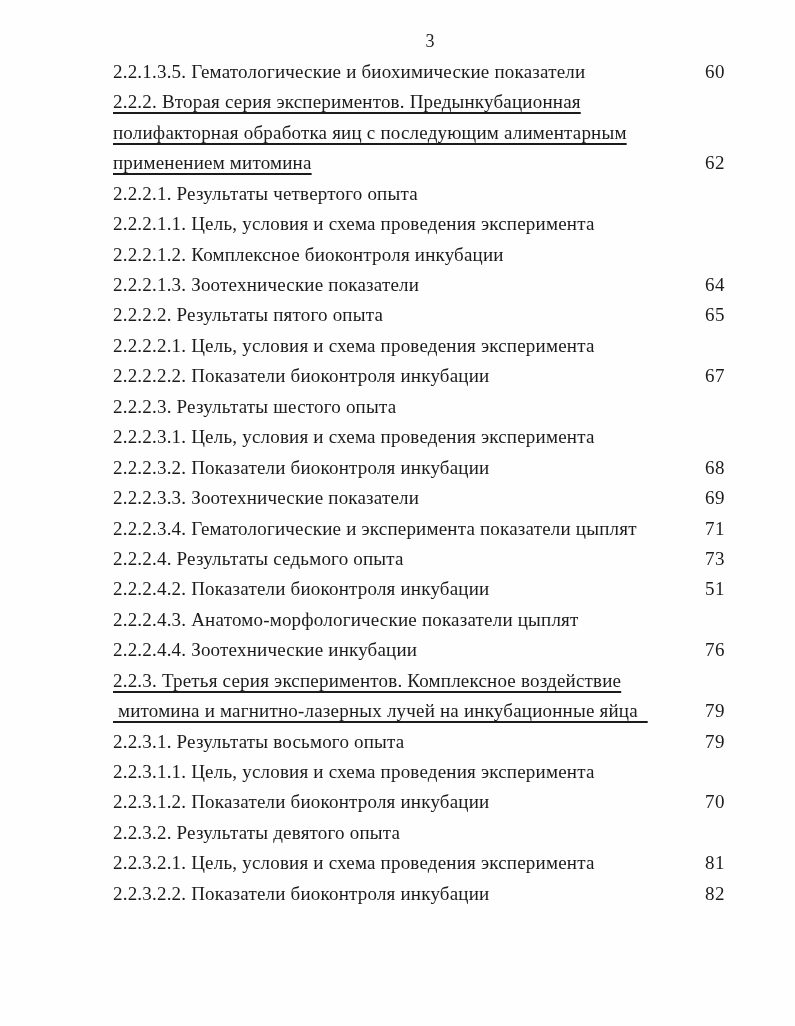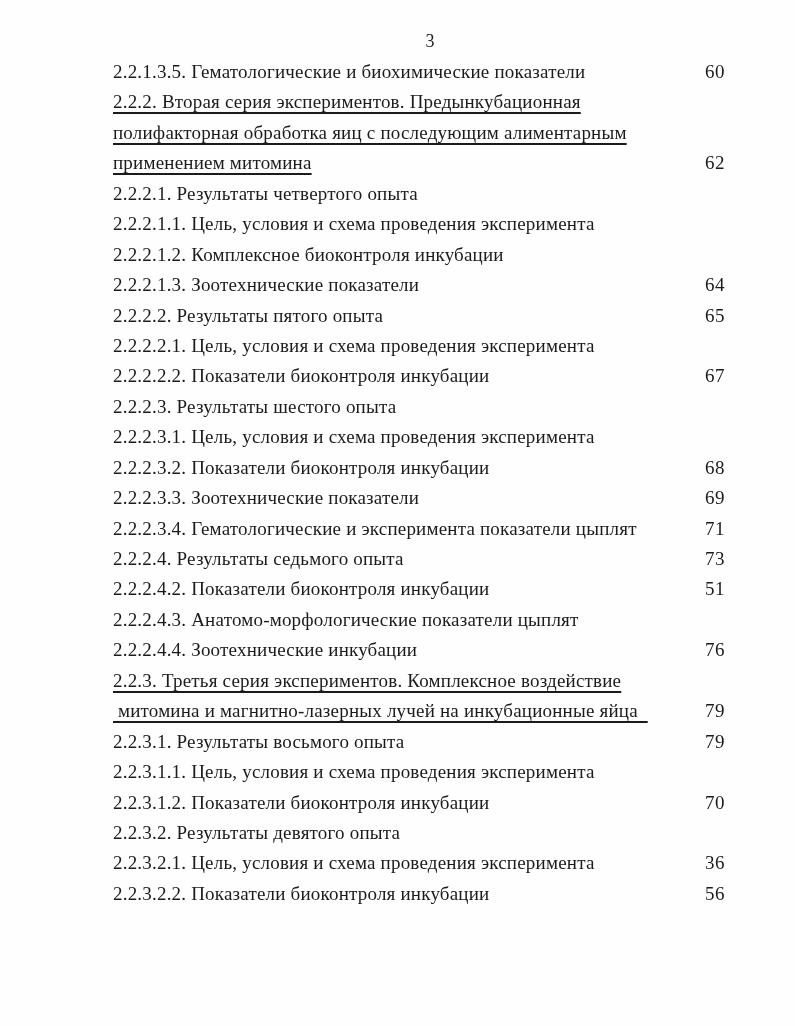--- a/index.html
+++ b/index.html
@@ -27,21 +27,21 @@
     color: #222;
   }
   .toc {
     position: absolute;
     top: 57px;
     left: 113px;
     width: 612px;          
   }
   .row {
     display: flex;
-    align-items: center;
+    align-items: flex-end;
     height: 30.45px;
     line-height: 30.45px;
     white-space: pre;
     font-size: 19px;
   }
   .title {
     flex: 1 1 auto;
     overflow: hidden;
     letter-spacing: 0.2px;
   }
@@ -191,21 +191,21 @@
     <span class="pg">70</span>
   </div>
 
   <div class="row">
     <span class="title">2.2.3.2. Результаты девятого опыта</span>
     <span class="pg"></span>
   </div>
 
   <div class="row">
     <span class="title">2.2.3.2.1. Цель, условия и схема проведения эксперимента</span>
-    <span class="pg">36</span>
+    <span class="pg">81</span>
   </div>
 
   <div class="row">
     <span class="title">2.2.3.2.2. Показатели биоконтроля инкубации</span>
-    <span class="pg">56</span>
+    <span class="pg">82</span>
   </div>
 </div>
 </div>
 
 </body></html>

